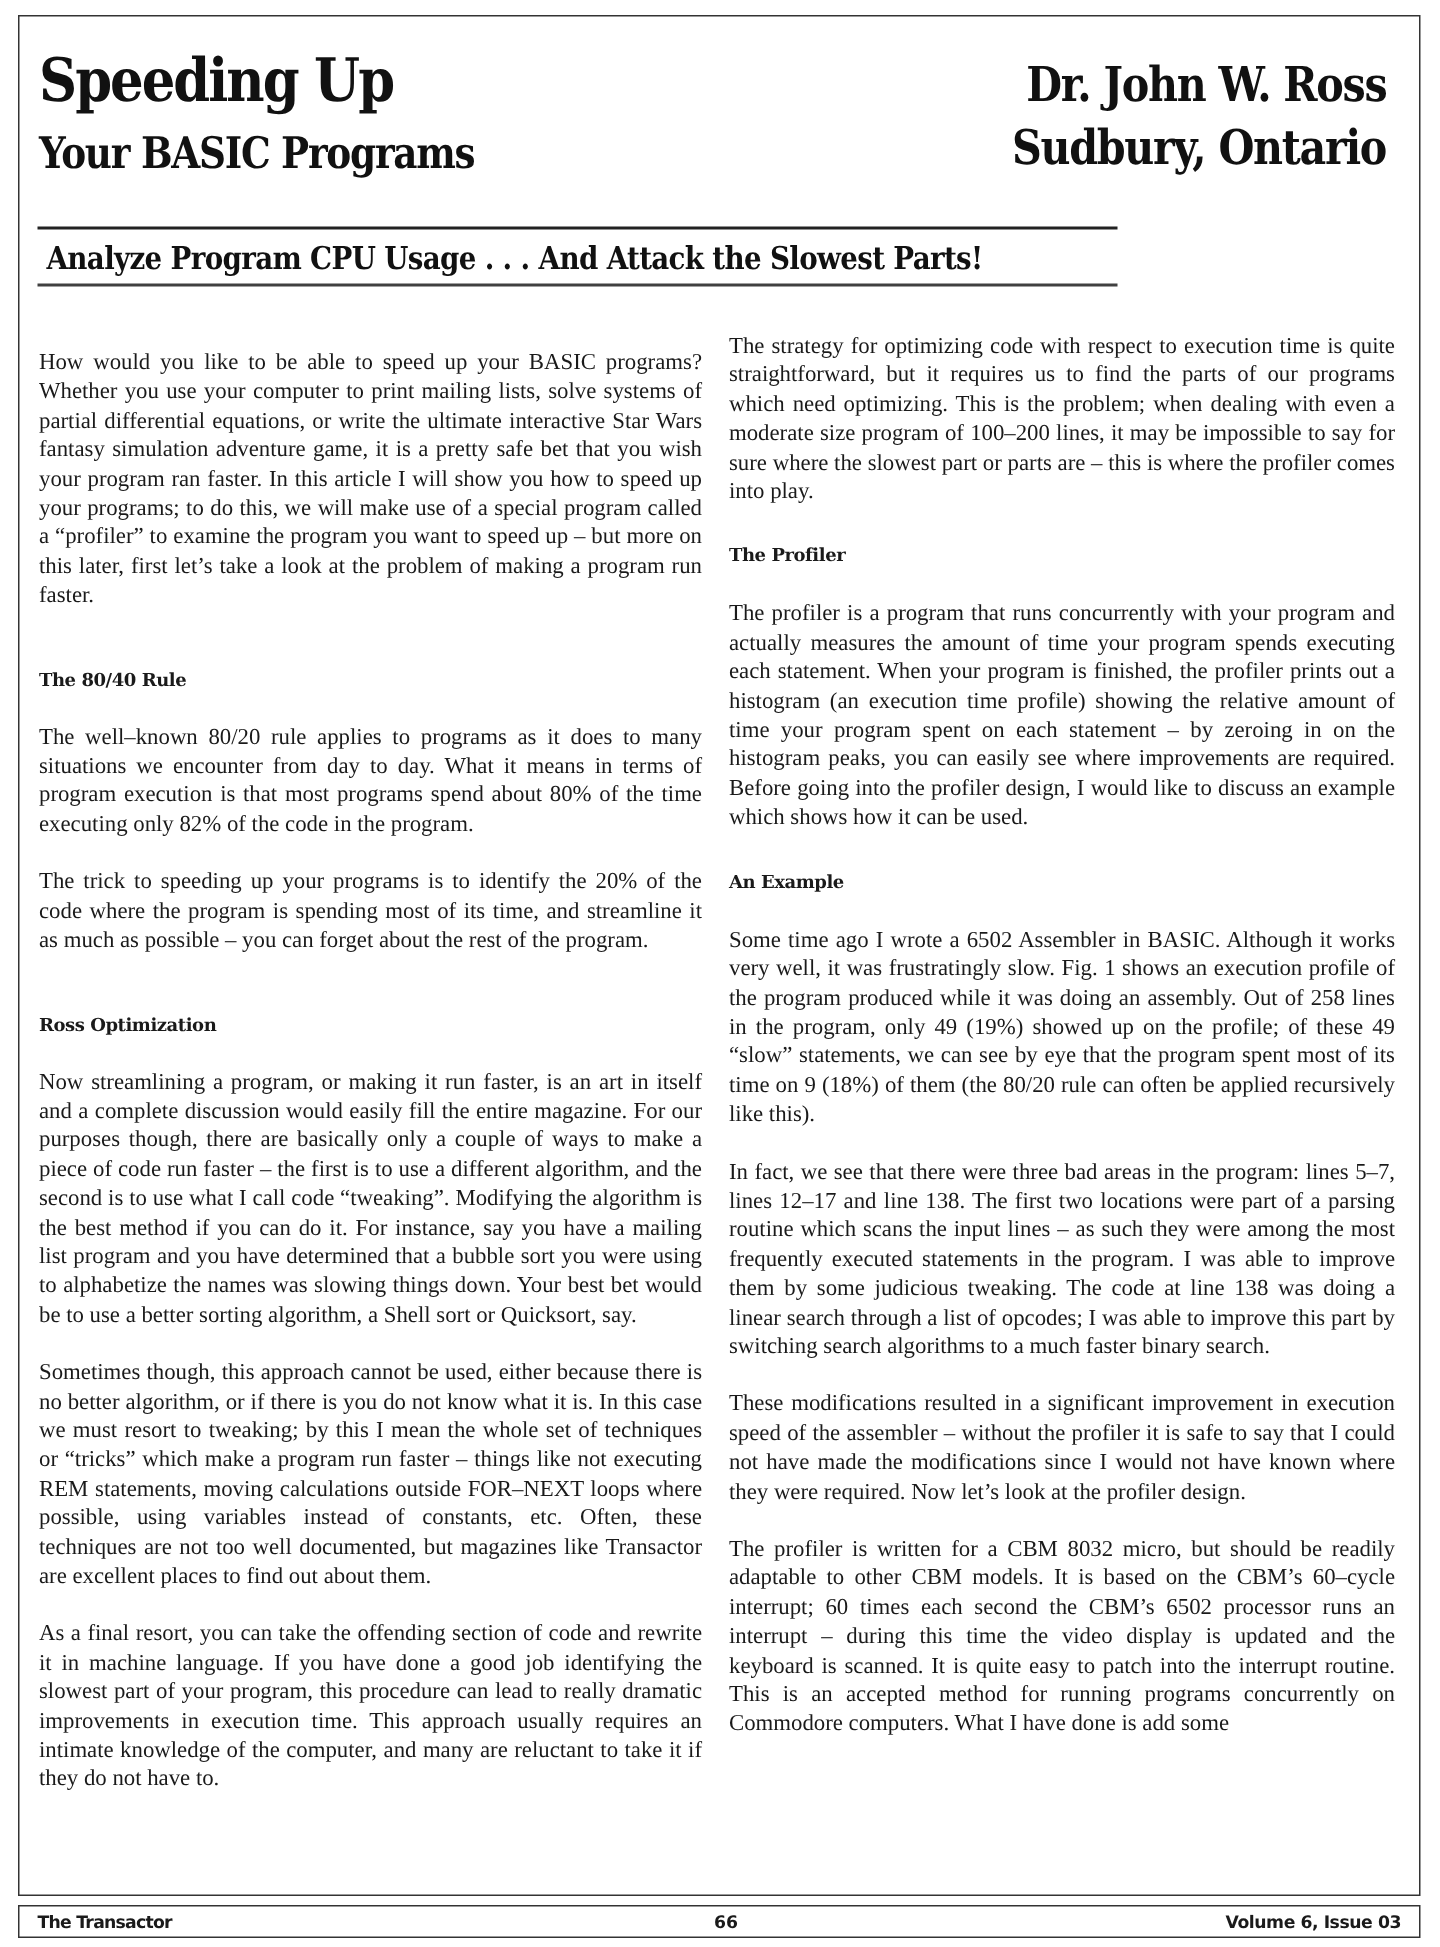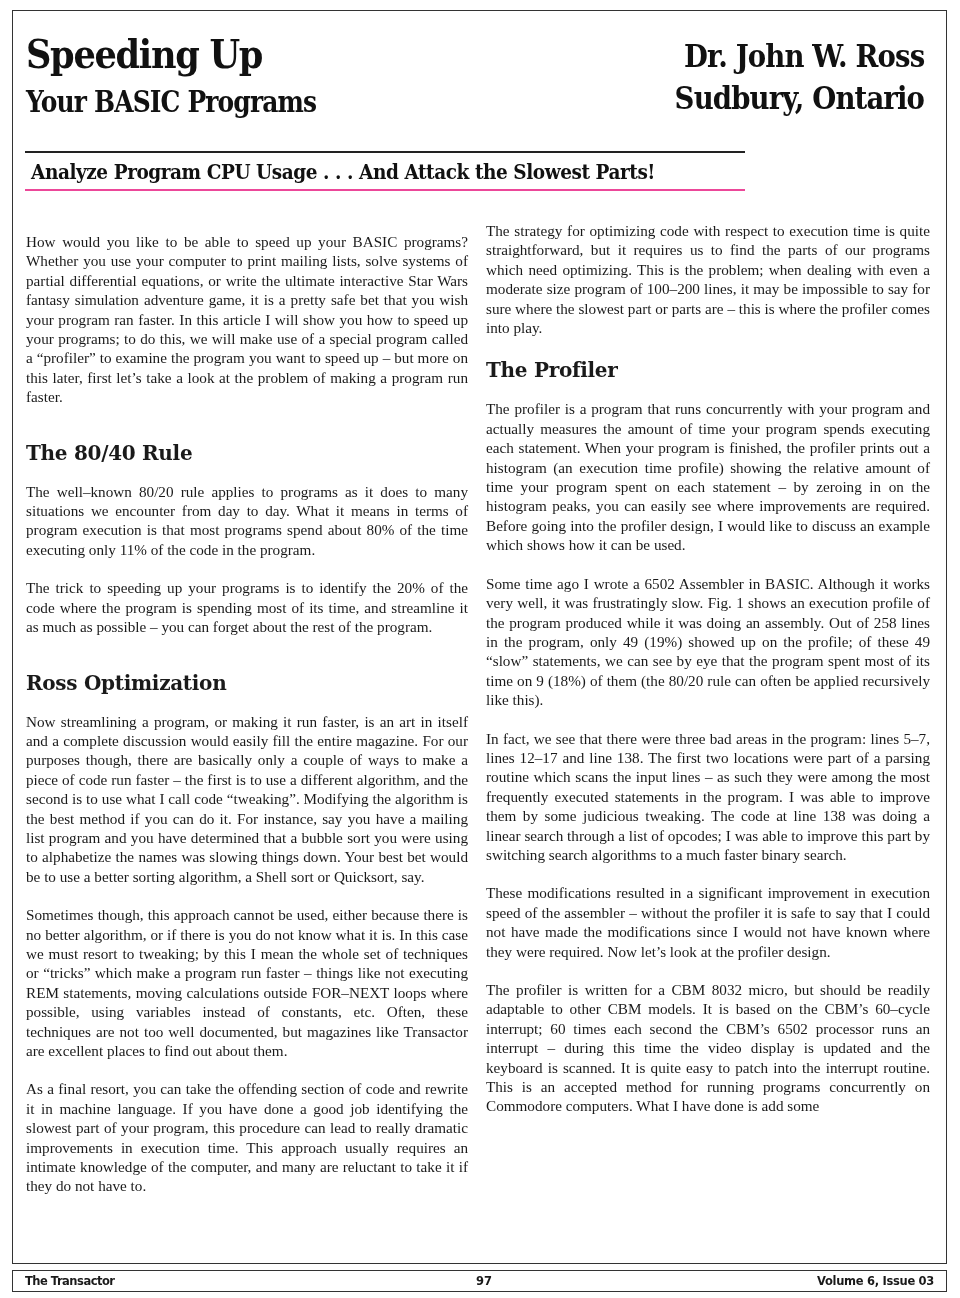--- a/index.html
+++ b/index.html
@@ -31,38 +31,38 @@
     transform: scaleX(0.86); transform-origin: right top;
   }
   .location {
     position: absolute; right: 36px; top: 82px; text-align: right;
     font-family: "DejaVu Serif", serif; font-weight: bold;
     font-size: 32px; letter-spacing: -1px; color: #111; line-height: 1;
     transform: scaleX(0.86); transform-origin: right top;
   }
   .tagline-wrap {
     position: absolute; left: 25px; top: 151px; width: 720px; height: 36px;
-    border-top: 2px solid #222; border-bottom: 2px solid #ec4899;
+    border-top: 2px solid #222; border-bottom: 2px solid #404040;
   }
   .tagline {
     position: absolute; left: 6px; top: 6px; white-space: nowrap;
     font-family: "DejaVu Serif", serif; font-weight: bold;
     font-size: 21px; letter-spacing: -0.5px; color: #111;
     transform: scaleX(0.88); transform-origin: left top;
   }
   .col {
     position: absolute; width: 442px;
     font-size: 15.2px; line-height: 19.4px; text-align: justify;
     hyphens: none;
   }
   .col-left { left: 26px; top: 232px; }
   .col-right { left: 486px; top: 221px; width: 444px; }
   .col p { margin: 0 0 19px 0; }
   .col h3 {
-    margin: 24px 0 19px 0; font-size: 20px; font-weight: bold; line-height: 19px;
+    margin: 24px 0 19px 0; font-size: 12px; font-weight: bold; line-height: 19px;
     font-family: "DejaVu Serif", serif; letter-spacing: -0.3px;
   }
   .footer {
     position: absolute; left: 12px; top: 1270px; width: 933px; height: 20px;
     border: 1.5px solid #333;
     font-family: "DejaVu Sans", sans-serif; font-weight: bold; font-size: 11.5px;
   }
   .footer span { position: absolute; top: 3px; }
   .f-left { left: 12px; letter-spacing: -0.5px; }
   .f-center { left: 463px; }
@@ -78,35 +78,36 @@
 <div class="author">Dr. John W. Ross</div>
 <div class="location">Sudbury, Ontario</div>
 
 <div class="tagline-wrap">
   <div class="tagline">Analyze Program CPU Usage . . . And Attack the Slowest Parts!</div>
 </div>
 
 <div class="col col-left">
   <p>How would you like to be able to speed up your BASIC programs? Whether you use your computer to print mailing lists, solve systems of partial differential equations, or write the ultimate interactive Star Wars fantasy simulation adventure game, it is a pretty safe bet that you wish your program ran faster. In this article I will show you how to speed up your programs; to do this, we will make use of a special program called a “profiler” to examine the program you want to speed up – but more on this later, first let’s take a look at the problem of making a program run faster.</p>
   <h3 style="margin-top:37px">The 80/40 Rule</h3>
-  <p>The well–known 80/20 rule applies to programs as it does to many situations we encounter from day to day. What it means in terms of program execution is that most programs spend about 80% of the time executing only 11% of the code in the program.</p>
+  <p>The well–known 80/20 rule applies to programs as it does to many situations we encounter from day to day. What it means in terms of program execution is that most programs spend about 80% of the time executing only 82% of the code in the program.</p>
   <p>The trick to speeding up your programs is to identify the 20% of the code where the program is spending most of its time, and streamline it as much as possible – you can forget about the rest of the program.</p>
   <h3 style="margin-top:37px">Ross Optimization</h3>
   <p>Now streamlining a program, or making it run faster, is an art in itself and a complete discussion would easily fill the entire magazine. For our purposes though, there are basically only a couple of ways to make a piece of code run faster – the first is to use a different algorithm, and the second is to use what I call code “tweaking”. Modifying the algorithm is the best method if you can do it. For instance, say you have a mailing list program and you have determined that a bubble sort you were using to alphabetize the names was slowing things down. Your best bet would be to use a better sorting algorithm, a Shell sort or Quicksort, say.</p>
   <p>Sometimes though, this approach cannot be used, either because there is no better algorithm, or if there is you do not know what it is. In this case we must resort to tweaking; by this I mean the whole set of techniques or “tricks” which make a program run faster – things like not executing REM statements, moving calculations outside FOR–NEXT loops where possible, using variables instead of constants, etc. Often, these techniques are not too well documented, but magazines like Transactor are excellent places to find out about them.</p>
   <p>As a final resort, you can take the offending section of code and rewrite it in machine language. If you have done a good job identifying the slowest part of your program, this procedure can lead to really dramatic improvements in execution time. This approach usually requires an intimate knowledge of the computer, and many are reluctant to take it if they do not have to.</p>
 </div>
 
 <div class="col col-right">
   <p>The strategy for optimizing code with respect to execution time is quite straightforward, but it requires us to find the parts of our programs which need optimizing. This is the problem; when dealing with even a moderate size program of 100–200 lines, it may be impossible to say for sure where the slowest part or parts are – this is where the profiler comes into play.</p>
   <h3>The Profiler</h3>
   <p>The profiler is a program that runs concurrently with your program and actually measures the amount of time your program spends executing each statement. When your program is finished, the profiler prints out a histogram (an execution time profile) showing the relative amount of time your program spent on each statement – by zeroing in on the histogram peaks, you can easily see where improvements are required. Before going into the profiler design, I would like to discuss an example which shows how it can be used.</p>
+  <h3>An Example</h3>
   <p>Some time ago I wrote a 6502 Assembler in BASIC. Although it works very well, it was frustratingly slow. Fig. 1 shows an execution profile of the program produced while it was doing an assembly. Out of 258 lines in the program, only 49 (19%) showed up on the profile; of these 49 “slow” statements, we can see by eye that the program spent most of its time on 9 (18%) of them (the 80/20 rule can often be applied recursively like this).</p>
   <p>In fact, we see that there were three bad areas in the program: lines 5–7, lines 12–17 and line 138. The first two locations were part of a parsing routine which scans the input lines – as such they were among the most frequently executed statements in the program. I was able to improve them by some judicious tweaking. The code at line 138 was doing a linear search through a list of opcodes; I was able to improve this part by switching search algorithms to a much faster binary search.</p>
   <p>These modifications resulted in a significant improvement in execution speed of the assembler – without the profiler it is safe to say that I could not have made the modifications since I would not have known where they were required. Now let’s look at the profiler design.</p>
   <p>The profiler is written for a CBM 8032 micro, but should be readily adaptable to other CBM models. It is based on the CBM’s 60–cycle interrupt; 60 times each second the CBM’s 6502 processor runs an interrupt – during this time the video display is updated and the keyboard is scanned. It is quite easy to patch into the interrupt routine. This is an accepted method for running programs concurrently on Commodore computers. What I have done is add some</p>
 </div>
 
 <div class="footer">
   <span class="f-left">The Transactor</span>
-  <span class="f-center">97</span>
+  <span class="f-center">66</span>
   <span class="f-right">Volume 6, Issue 03</span>
 </div>
 
 </body></html>

